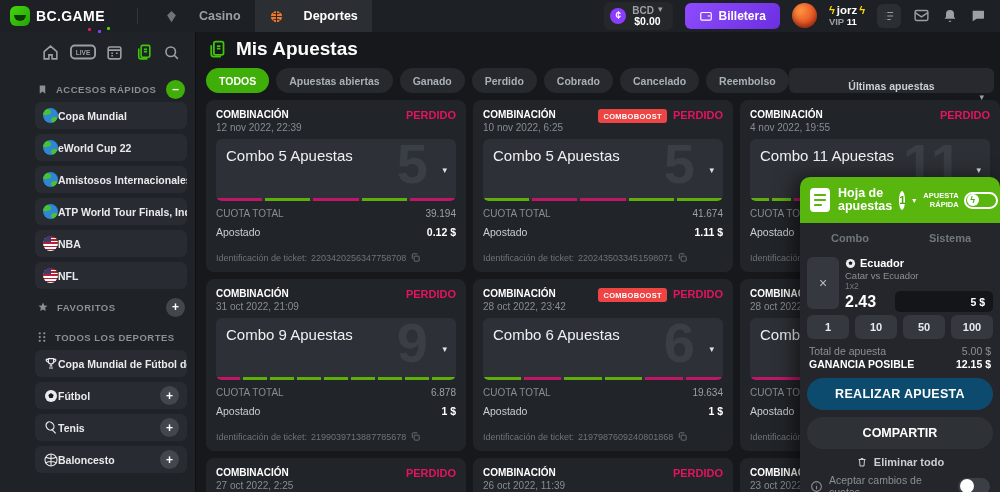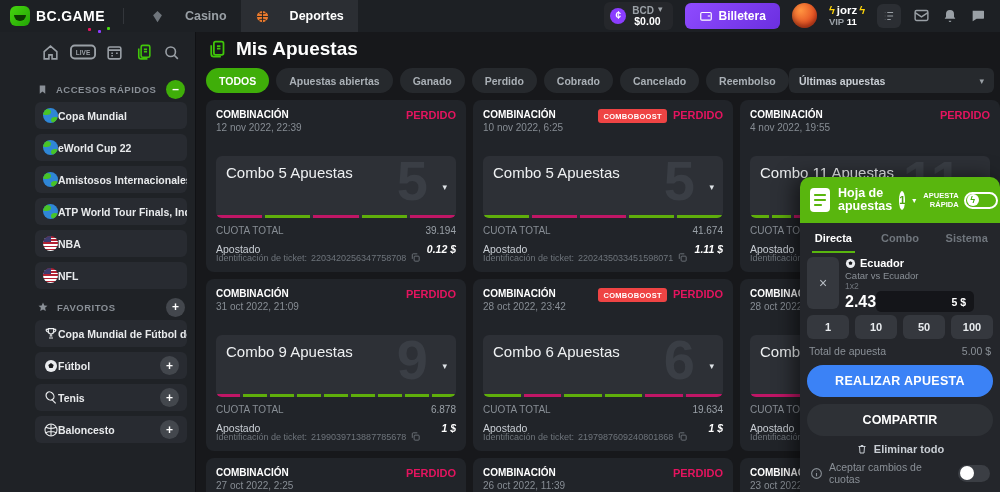--- a/index.html
+++ b/index.html
@@ -5,21 +5,21 @@
   * { margin:0; padding:0; box-sizing:border-box; }
   html,body { width:1000px; height:492px; }
   body {
     font-family:"Liberation Sans","DejaVu Sans",sans-serif;
     background:#131417; color:#e8eaec; overflow:hidden; position:relative;
   }
   svg { display:block; }
 
   
   .navbar { height:32px; background:#1d2024; display:flex; align-items:center; padding:0 0 0 10px; }
-  .logo { display:flex; align-items:center; gap:6px; position:relative; }
+  .logo { display:flex; align-items:center; gap:6px; margin-right:14px; position:relative; }
   .logo-mark { width:20px; height:20px; border-radius:6px; background:linear-gradient(135deg,#46d60e,#23a306); position:relative; }
   .logo-mark:after { content:""; position:absolute; left:4px; top:9px; width:12px; height:6px; border-radius:0 0 8px 8px; background:#0d3a02; }
   .logo-text { font-size:14px; font-weight:800; color:#fff; letter-spacing:.4px; }
   .logo-dots span { position:absolute; width:3px; height:3px; border-radius:1px; }
   .logo-dots .d1{ background:#e4145f; left:78px; top:22px; }
   .logo-dots .d2{ background:#8b3dff; left:88px; top:24px; }
   .logo-dots .d3{ background:#46d60e; left:97px; top:21px; }
   .nav-divider { width:1px; height:16px; background:#33363b; margin:0 12px; }
   .nav-link { display:flex; align-items:center; gap:20px; color:#9aa0a6; font-size:12.5px; font-weight:700; padding:0 14px; height:32px; cursor:pointer; }
   .nav-link.active { background:#2b2e33; color:#fff; }
@@ -62,44 +62,44 @@
   .flag:before { content:""; position:absolute; left:0; top:0; width:8px; height:6px; background:#3c3b6e; }
 
   
   .main { flex:1; background:#17181b; padding:4px 0 0 10px; position:relative; overflow:hidden; }
   .main-head { display:flex; align-items:center; gap:9px; height:26px; }
   .main-title { font-size:19px; font-weight:800; color:#fff; }
   .filter-row { display:flex; align-items:center; margin-top:6px; height:25px; padding-right:6px; }
   .chips { display:flex; gap:7px; }
   .chip { height:25px; padding:0 13px; border:none; border-radius:13px; background:#26292d; color:#aab0b6; font-size:10.5px; font-weight:800; font-family:inherit; cursor:pointer; }
   .chip.active { background:#3fae09; color:#fff; }
-  .sort { margin-left:auto; width:205px; height:25px; background:#26292d; border-radius:6px; display:flex; align-items:center; padding:12px 10px; color:#c9ced4; font-size:10.5px; font-weight:700; cursor:pointer; }
+  .sort { margin-left:auto; width:205px; height:25px; background:#26292d; border-radius:6px; display:flex; align-items:center; padding:12px 10px; color:#c9ced4; font-size:10.5px; font-weight:700; cursor:pointer;flex-direction:column; }
   .dd-caret { margin-left:auto; color:#9aa0a6; font-size:9px; }
 
   
   .cards { display:grid; grid-template-columns:repeat(3,1fr); gap:7px; margin-top:7px; }
   .card { background:#212429; border-radius:8px; height:172px; padding:9px 10px; position:relative; }
   .card-head { display:flex; justify-content:space-between; }
   .card-type { font-size:10px; font-weight:800; color:#fff; }
   .card-date { font-size:10px; color:#878d94; margin-top:2px; }
   .badges { display:flex; gap:6px; align-items:flex-start; }
   .boost { background:#ef4444; color:#fff; font-size:7.5px; font-weight:800; padding:2.5px 5px; border-radius:3px; letter-spacing:.3px; }
   .status { color:#e4145f; font-size:11px; font-weight:800; }
-  .card-panel { background:#2d3036; border-radius:6px; margin-top:23px; height:62px; position:relative; padding:8px 10px; overflow:hidden; }
+  .card-panel { background:#2d3036; border-radius:6px; margin-top:6px; height:62px; position:relative; padding:8px 10px; overflow:hidden; }
   .combo-title { color:#eef0f2; font-size:15px; font-weight:400; }
   .ghost { position:absolute; right:28px; top:-8px; font-size:56px; font-weight:800; color:#3a3e45; line-height:66px; }
   .panel-caret { position:absolute; right:9px; top:26px; color:#dfe3e7; font-size:9px; cursor:pointer; }
   .segs { position:absolute; bottom:0; left:0; right:0; height:3px; display:flex; gap:3px; }
   .seg { flex:1; }
   .seg.g { background:#5fae0b; } .seg.p { background:#c01666; }
   .kv { display:flex; justify-content:space-between; margin-top:7px; }
   .kv .k { font-size:10px; color:#878d94; }
   .kv.cuota .v { font-size:10px; color:#9aa1a8; }
   .kv.apostado .k { color:#c9ced4; font-size:10.5px; }
-  .kv.apostado .v { color:#fff; font-size:10.5px; font-weight:800;font-style:italic; }
+  .kv.apostado .v { color:#fff; font-size:10.5px; font-weight:800; }
   .ticket { position:absolute; bottom:9px; left:10px; font-size:9px; color:#6e747b; display:flex; align-items:center; gap:4px; white-space:nowrap; }
 
   
   .betslip { position:absolute; left:800px; top:177px; width:200px; height:360px; background:#24262b; border-radius:10px 10px 0 0; box-shadow:-6px 0 20px rgba(0,0,0,.55); z-index:50; }
   .bs-head { height:46px; background:#59b60e; border-radius:10px 10px 0 0; display:flex; align-items:center; padding:0 9px; gap:7px; }
   .bs-title { color:#fff; font-weight:800; font-size:12.5px; line-height:1.08; width:62px; }
   .bs-count { width:19px; height:19px; background:#fff; border-radius:50%; color:#4aa20c; font-weight:800; font-size:11px; display:flex; align-items:center; justify-content:center; }
   .bs-head .hcaret { color:#fff; font-size:8px; }
   .bs-quick { margin-left:auto; display:flex; align-items:center; gap:5px; cursor:pointer; }
   .bs-quick-label { color:#fff; font-size:7.5px; font-weight:800; text-align:right; line-height:1.2; }
@@ -108,28 +108,28 @@
   .bs-tabs { display:flex; height:30px; }
   .bs-tab { flex:1; text-align:center; line-height:30px; font-size:11px; font-weight:700; color:#70767d; position:relative; cursor:pointer; }
   .bs-tab.active { color:#fff; }
   .bs-tab.active:after { content:""; position:absolute; left:12px; right:12px; bottom:0; height:2px; background:#59b60e; }
   .bs-bet { margin:4px 7px 0; display:flex; gap:6px; height:52px; }
   .bs-x { width:32px; background:#35383e; border:none; border-radius:6px; color:#b9bfc6; font-size:14px; cursor:pointer; }
   .bs-bet-main { flex:1; }
   .bs-team { color:#fff; font-weight:800; font-size:11px; display:flex; align-items:center; gap:4px; }
   .bs-match { color:#8a9097; font-size:9.5px; margin-top:1px; }
   .bs-market { color:#70767d; font-size:8.5px; }
-  .bs-oddrow { display:flex; align-items:center; }
+  .bs-oddrow { display:flex; justify-content:space-between; align-items:center; }
   .bs-odds { color:#fff; font-weight:800; font-size:16px; }
   .bs-stake { width:98px; height:21px; background:#141519; border:none; border-radius:5px; color:#fff; font-size:10.5px; font-weight:700; text-align:right; padding:0 8px; font-family:inherit; }
   .bs-amounts { display:flex; gap:6px; margin:6px 7px 0; }
   .bs-amt { flex:1; height:24px; background:#35383e; border:none; border-radius:6px; color:#e8ebee; font-size:11px; font-weight:700; font-family:inherit; cursor:pointer; }
   .bs-row { display:flex; justify-content:space-between; margin:6px 9px 0; font-size:10.5px; color:#8a9097; }
   .bs-row.win { margin-top:1px; color:#fff; font-weight:800; }
-  .bs-place { display:block; width:calc(100% - 14px); margin:8px 7px 0; height:32px; background:#3b82f6; border:none; border-radius:16px; color:#fff; font-weight:800; font-size:12.5px; font-family:inherit; letter-spacing:.3px; cursor:pointer; }
+  .bs-place { display:block; width:calc(100% - 14px); margin:8px 7px 0; height:32px; background:#0c4a6e; border:none; border-radius:16px; color:#fff; font-weight:800; font-size:12.5px; font-family:inherit; letter-spacing:.3px; cursor:pointer; }
   .bs-share { display:block; width:calc(100% - 14px); margin:7px 7px 0; height:32px; background:#2e3136; border:none; border-radius:16px; color:#fff; font-weight:800; font-size:12.5px; font-family:inherit; cursor:pointer; }
   .bs-clear { margin-top:7px; display:flex; align-items:center; justify-content:center; gap:6px; color:#c9ced4; font-size:11px; font-weight:700; cursor:pointer; }
   .bs-accept { display:flex; align-items:center; gap:6px; margin:6px 10px 0; color:#8a9097; font-size:10.5px; }
   .sw { margin-left:auto; width:33px; height:17px; background:#3b3e44; border-radius:9px; position:relative; cursor:pointer; }
   .sw .knob { position:absolute; left:2px; top:1.5px; width:14px; height:14px; background:#fff; border-radius:50%; }
 </style>
 </head>
 <body>
 
 <header class="navbar">
@@ -290,20 +290,33 @@
     <div class="section-head">
       <span>
           <svg width="12" height="12" viewBox="0 0 24 24" fill="#8a9097">
             <path d="M12 3l2.6 5.9 6.4.6-4.8 4.2 1.4 6.3L12 16.8 6.4 20l1.4-6.3L3 9.5l6.4-.6z"></path>
           </svg>
         </span>
       <span>FAVORITOS</span>
       <button class="round-btn gray">+</button>
     </div>
 
+    <div class="section-head">
+      <span>
+          <svg width="10" height="12" viewBox="0 0 12 16" fill="#8a9097">
+            <circle cx="3" cy="3" r="1.5"></circle>
+            <circle cx="9" cy="3" r="1.5"></circle>
+            <circle cx="3" cy="8" r="1.5"></circle>
+            <circle cx="9" cy="8" r="1.5"></circle>
+            <circle cx="3" cy="13" r="1.5"></circle>
+            <circle cx="9" cy="13" r="1.5"></circle>
+          </svg>
+        </span>
+      <span>TODOS LOS DEPORTES</span>
+    </div>
     <div id="sport-items">
         <div class="side-item">
     <span class="s-icon" style="background:none">
             <svg width="16" height="16" viewBox="0 0 24 24" fill="none" stroke="#e8eaec" stroke-width="1.8">
               <path d="M8 4h8v4a4 4 0 0 1-8 0z"></path>
               <path d="M8 5H5a3 3 0 0 0 3 4M16 5h3a3 3 0 0 1-3 4M12 12v3M9 18h6M10 15h4"></path>
             </svg>
           </span>
     <span>Copa Mundial de Fútbol de 2022</span>
     </div>
@@ -690,21 +703,20 @@
     <span class="bs-count">1</span>
     <span class="hcaret">▾</span>
     <span class="bs-quick">
       <span class="bs-quick-label">APUESTA<br>RÁPIDA</span>
       <span class="bs-toggle">
           <span class="knob">ϟ</span>
         </span>
     </span>
   </div>
   <div class="bs-tabs" id="bs-tabs">
-      <div class="bs-tab active">Directa</div>
       <div class="bs-tab">Combo</div>
       <div class="bs-tab">Sistema</div>
     </div>
   <div class="bs-bet">
     <button class="bs-x">×</button>
     <div class="bs-bet-main">
       <div class="bs-team">
         <span>
             <svg width="11" height="11" viewBox="0 0 24 24">
               <circle cx="12" cy="12" r="10" fill="#e9ebee"></circle>
@@ -724,20 +736,24 @@
   <div class="bs-amounts" id="bs-amounts">
       <button class="bs-amt">1</button>
       <button class="bs-amt">10</button>
       <button class="bs-amt">50</button>
       <button class="bs-amt">100</button>
     </div>
   <div class="bs-row">
     <span>Total de apuesta</span>
     <span>5.00 $</span>
   </div>
+  <div class="bs-row win">
+    <span>GANANCIA POSIBLE</span>
+    <span>12.15 $</span>
+  </div>
   <button class="bs-place">REALIZAR APUESTA</button>
   <button class="bs-share">COMPARTIR</button>
   <div class="bs-clear">
     <span>
         <svg width="12" height="12" viewBox="0 0 24 24" fill="none" stroke="#c9ced4" stroke-width="2">
           <path d="M5 7h14M10 7V5h4v2M7 7l1 13h8l1-13"></path>
         </svg>
       </span>
     <span>Eliminar todo</span>
   </div>

